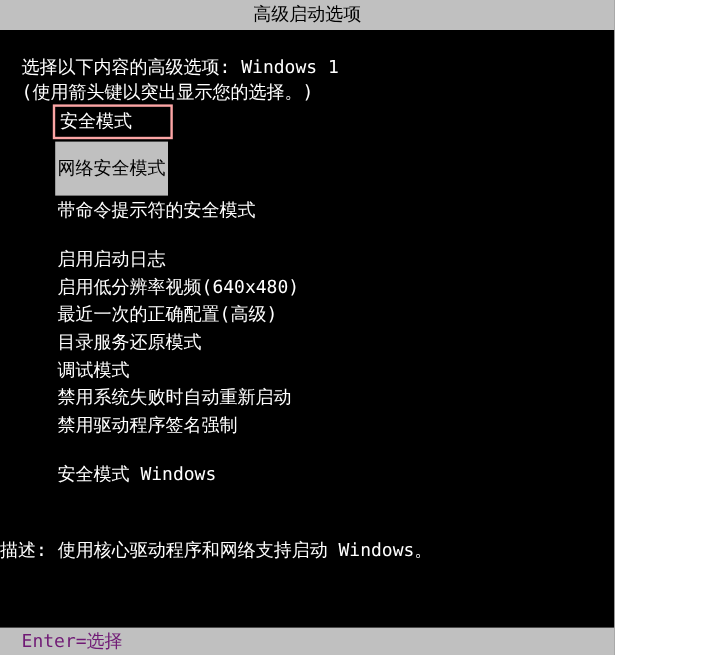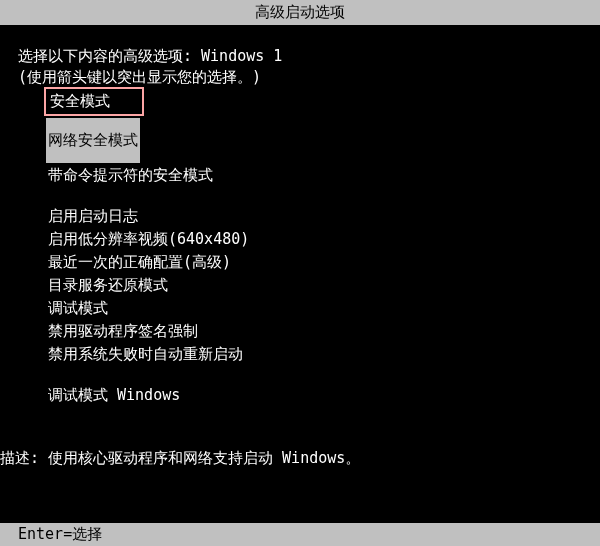--- a/index.html
+++ b/index.html
@@ -9,21 +9,21 @@
     }
     body {
       width: 600px;
       height: 546px;
       background: #fff;
       font-family: "SimSun", "Microsoft YaHei", monospace, sans-serif;
       font-size: 15px;
       overflow: hidden;
     }
     .screen {
-      width: 600px;
+      width: 512px;
       height: 546px;
       background: #000;
       color: #fff;
       position: relative;
     }
     .title-bar {
       background: #c0c0c0;
       color: #000;
       text-align: center;
       padding: 3px 0;
@@ -66,21 +66,21 @@
       left: 0;
     }
     .footer {
       position: absolute;
       bottom: 0;
       left: 0;
       width: 100%;
     }
     .footer-bar {
       background: #c0c0c0;
-      color: #000000;
+      color: #701a75;
       padding: 2px 0 2px 18px;
       font-size: 15px;
     }
   </style>
 </head>
 <body>
 
 <div class="screen">
   <div class="title-bar">
     <span>高级启动选项</span>
@@ -99,26 +99,26 @@
       </div>
       <div class="option-item">带命令提示符的安全模式</div>
 
       <div class="group-gap"></div>
 
       <div class="option-item">启用启动日志</div>
       <div class="option-item">启用低分辨率视频(640x480)</div>
       <div class="option-item">最近一次的正确配置(高级)</div>
       <div class="option-item">目录服务还原模式</div>
       <div class="option-item">调试模式</div>
+      <div class="option-item">禁用系统失败时自动重新启动</div>
       <div class="option-item">禁用驱动程序签名强制</div>
-      <div class="option-item">禁用系统失败时自动重新启动</div>
 
       <div class="group-gap"></div>
 
-      <div class="option-item">调试模式 Windows</div>
+      <div class="option-item">安全模式 Windows</div>
     </div>
   </div>
 
   <div class="description">
     <span>描述: </span><span>使用核心驱动程序和网络支持启动 Windows。</span>
   </div>
 
   <div class="footer">
     <div class="footer-bar">
       <span>Enter=选择</span>

